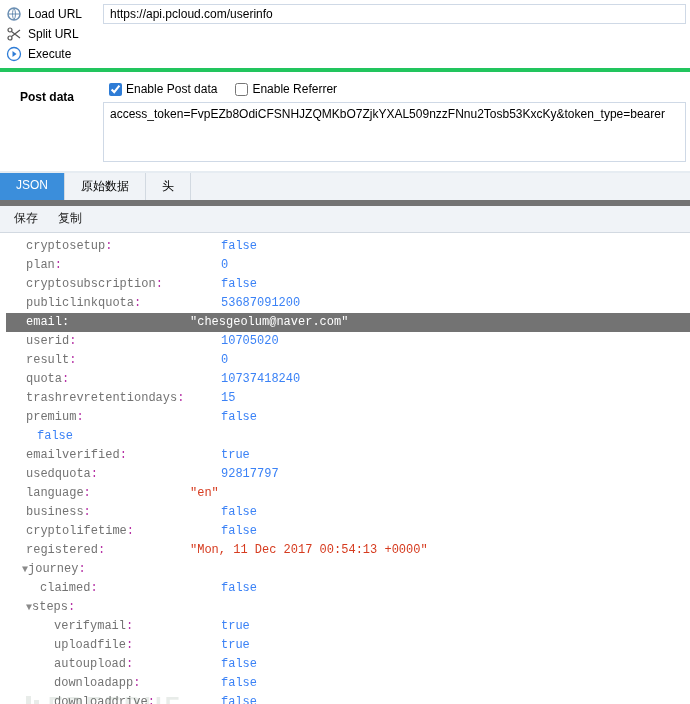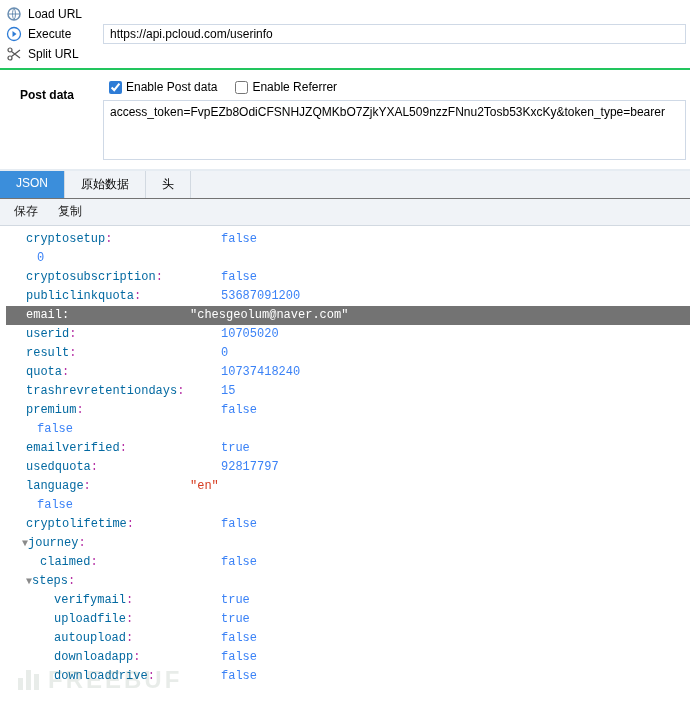--- a/index.html
+++ b/index.html
@@ -1,46 +1,46 @@
 <!DOCTYPE html>
 <html><head>
 <meta charset="utf-8">
 <style>
 * { box-sizing: border-box; margin: 0; padding: 0; }
 body { font-family: "Segoe UI", Tahoma, sans-serif; font-size: 12px; background: #fff; width: 690px; }
-.top-panel { display: flex; border-bottom: 2px solid #22c55e; align-items: center; }
+.top-panel { display: flex; border-bottom: 4px solid #22c55e; }
 .left-actions { width: 103px; padding: 4px 0; }
 .action-row { display: flex; align-items: center; padding: 2px 6px; gap: 6px; cursor: pointer; }
 .action-row .icon { width: 16px; height: 16px; display: flex; align-items: center; justify-content: center; color: #666; }
 .action-row .label { color: #000; font-size: 12px; }
 .right-panel { flex: 1; padding: 4px 4px 4px 0; }
 .url-input { width: 100%; height: 20px; border: 1px solid #cfd9e6; padding: 2px 6px; font-size: 12px; font-family: inherit; }
 .mid-panel { display: flex; border-bottom: 2px solid #e6ecf2; }
 .mid-left { width: 103px; padding: 18px 6px 6px 20px; font-size: 12px; font-weight: bold; }
 .mid-right { flex: 1; padding: 6px 4px 6px 0; }
 .checkbox-row { display: flex; gap: 18px; padding: 4px 6px 6px 6px; }
 .checkbox-item { display: flex; align-items: center; gap: 4px; }
 .checkbox-item input { width: 13px; height: 13px; accent-color: #2e7cd6; }
 .postdata-input { width: 100%; height: 60px; border: 1px solid #cfd9e6; padding: 4px 6px; font-size: 12px; font-family: inherit; resize: none; }
-.tabs-bar { display: flex; background: #f0f3f7; border-bottom: 1px solid #737373; }
+.tabs-bar { display: flex; background: #f0f3f7; border-bottom: 6px solid #737373; }
 .tab { padding: 5px 16px; font-size: 12px; cursor: pointer; border-right: 1px solid #d2d9e1; background: #f0f3f7; }
 .tab.active { background: #3b8edb; color: #fff; }
 .sub-toolbar { display: flex; gap: 8px; background: #f0f3f7; border-bottom: 1px solid #d2d9e1; padding: 2px 8px 3px 8px; }
 .sub-btn { font-size: 12px; color: #222; cursor: pointer; padding: 2px 6px; }
 .json-view { padding: 4px 0 20px 6px; font-family: Consolas, "Courier New", monospace; font-size: 12px; line-height: 19px; }
 .json-row { display: flex; align-items: center; }
 .json-row.highlight { background: #737373; }
 .json-row.highlight .json-key, .json-row.highlight .json-colon { color: #fff; }
 .json-row.highlight .json-val { color: #fff; }
 .twisty { width: 12px; color: #8a8a8a; text-align: center; font-size: 10px; cursor: pointer; }
 .indent0 { padding-left: 16px; }
 .indent1 { padding-left: 20px; }
 .indent2 { padding-left: 34px; }
 .indent3 { padding-left: 48px; }
-.json-key { color: #0369a1; }
+.json-key { color: #737373; }
 .json-colon { color: #b633a6; }
 .json-val { margin-left: 0; }
 .json-val.false, .json-val.true, .json-val.number { color: #3b82f6; margin-left: 31px; }
 .json-val.string { color: #d63b1f; }
 .json-key-cell { width: 184px; flex-shrink: 0; white-space: pre; }
 .json-val-cell { flex: 1; }
 .watermark { position: relative; margin-top: -40px; padding-left: 18px; opacity: 0.12; font-size: 24px; font-weight: 900; font-family: Arial, sans-serif; letter-spacing: 3px; color: #4a6c52; pointer-events: none; }
 .watermark .bars { display: inline-block; vertical-align: middle; margin-right: 6px; }
 .watermark .b { display: inline-block; width: 5px; margin-right: 3px; background: #4a6c52; }
 </style>
@@ -54,35 +54,35 @@
         <svg width="16" height="16" viewBox="0 0 16 16">
             <circle cx="8" cy="8" r="6" fill="none" stroke="#6b8fb3" stroke-width="1.5"></circle>
             <path d="M2 8h12M8 2c2 3 2 9 0 12M8 2c-2 3-2 9 0 12" stroke="#6b8fb3" fill="none" stroke-width="1"></path>
           </svg>
       </span>
       <span class="label">Load URL</span>
     </div>
     <div class="action-row">
       <span class="icon">
         <svg width="16" height="16" viewBox="0 0 16 16">
-            <circle cx="8" cy="8" r="6.5" fill="none" stroke="#2e7cd6" stroke-width="1.3"></circle>
-            <path d="M6.5 5l4 3-4 3z" fill="#2e7cd6"></path>
-          </svg>
-      </span>
-      <span class="label">Execute</span>
-    </div>
-    <div class="action-row">
-      <span class="icon">
-        <svg width="16" height="16" viewBox="0 0 16 16">
             <circle cx="4" cy="4" r="2" fill="none" stroke="#555" stroke-width="1.2"></circle>
             <circle cx="4" cy="12" r="2" fill="none" stroke="#555" stroke-width="1.2"></circle>
             <path d="M5.5 5.5L14 12M5.5 10.5L14 4" stroke="#555" stroke-width="1.2"></path>
           </svg>
       </span>
       <span class="label">Split URL</span>
+    </div>
+    <div class="action-row">
+      <span class="icon">
+        <svg width="16" height="16" viewBox="0 0 16 16">
+            <circle cx="8" cy="8" r="6.5" fill="none" stroke="#2e7cd6" stroke-width="1.3"></circle>
+            <path d="M6.5 5l4 3-4 3z" fill="#2e7cd6"></path>
+          </svg>
+      </span>
+      <span class="label">Execute</span>
     </div>
   </div>
   <div class="right-panel">
     <input class="url-input" value="https://api.pcloud.com/userinfo" style="">
   </div>
 </div>
 
 <div class="mid-panel">
   <div class="mid-left">Post data</div>
   <div class="mid-right">
@@ -110,20 +110,21 @@
   <span class="sub-btn">保存</span>
   <span class="sub-btn">复制</span>
 </div>
 
 <div class="json-view" id="json-view">
     <div class="json-row">
       <span class="json-key-cell indent1"><span class="twisty"></span><span class="json-key">cryptosetup</span><span class="json-colon">:</span></span>
       <span class="json-val-cell"><span class="json-val false">false</span></span>
     </div>
     <div class="json-row">
+      <span class="json-key-cell indent1"><span class="twisty"></span><span class="json-key">plan</span><span class="json-colon">:</span></span>
       <span class="json-val-cell"><span class="json-val number">0</span></span>
     </div>
     <div class="json-row">
       <span class="json-key-cell indent1"><span class="twisty"></span><span class="json-key">cryptosubscription</span><span class="json-colon">:</span></span>
       <span class="json-val-cell"><span class="json-val false">false</span></span>
     </div>
     <div class="json-row">
       <span class="json-key-cell indent1"><span class="twisty"></span><span class="json-key">publiclinkquota</span><span class="json-colon">:</span></span>
       <span class="json-val-cell"><span class="json-val number">53687091200</span></span>
     </div>
@@ -160,25 +161,30 @@
     </div>
     <div class="json-row">
       <span class="json-key-cell indent1"><span class="twisty"></span><span class="json-key">usedquota</span><span class="json-colon">:</span></span>
       <span class="json-val-cell"><span class="json-val number">92817797</span></span>
     </div>
     <div class="json-row">
       <span class="json-key-cell indent1"><span class="twisty"></span><span class="json-key">language</span><span class="json-colon">:</span></span>
       <span class="json-val-cell"><span class="json-val string">"en"</span></span>
     </div>
     <div class="json-row">
+      <span class="json-key-cell indent1"><span class="twisty"></span><span class="json-key">business</span><span class="json-colon">:</span></span>
       <span class="json-val-cell"><span class="json-val false">false</span></span>
     </div>
     <div class="json-row">
       <span class="json-key-cell indent1"><span class="twisty"></span><span class="json-key">cryptolifetime</span><span class="json-colon">:</span></span>
       <span class="json-val-cell"><span class="json-val false">false</span></span>
+    </div>
+    <div class="json-row">
+      <span class="json-key-cell indent1"><span class="twisty"></span><span class="json-key">registered</span><span class="json-colon">:</span></span>
+      <span class="json-val-cell"><span class="json-val string">"Mon, 11 Dec 2017 00:54:13 +0000"</span></span>
     </div>
     <div class="json-row">
       <span class="json-key-cell indent0"><span class="twisty">▼</span><span class="json-key">journey</span><span class="json-colon">:</span></span>
       <span class="json-val-cell"></span>
     </div>
     <div class="json-row">
       <span class="json-key-cell indent2"><span class="twisty"></span><span class="json-key">claimed</span><span class="json-colon">:</span></span>
       <span class="json-val-cell"><span class="json-val false">false</span></span>
     </div>
     <div class="json-row">

